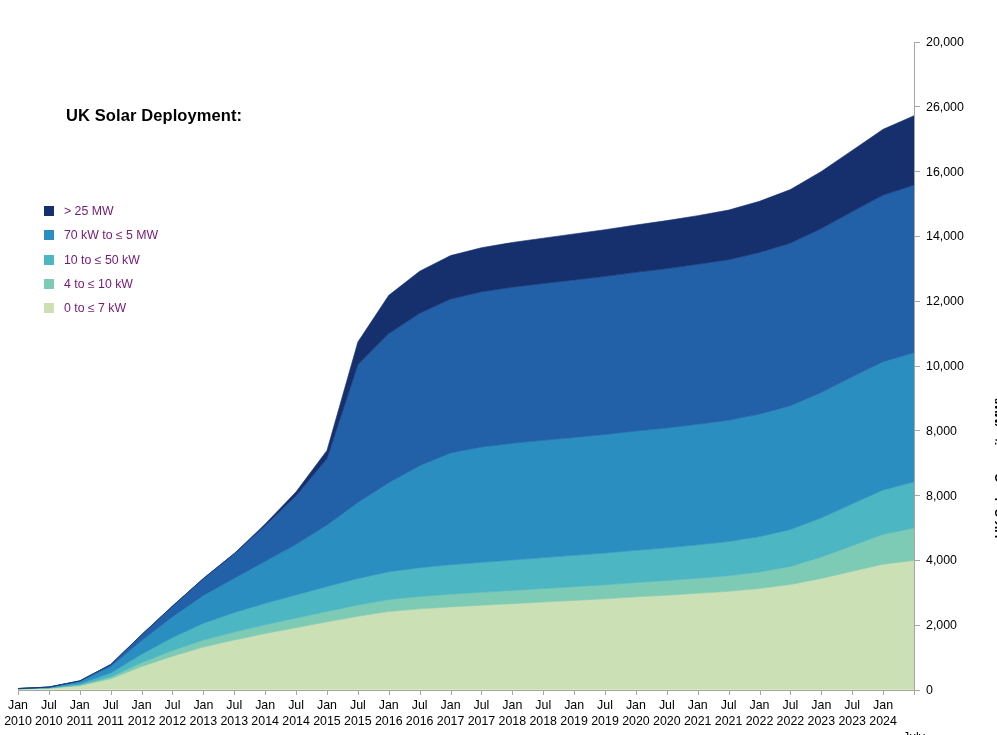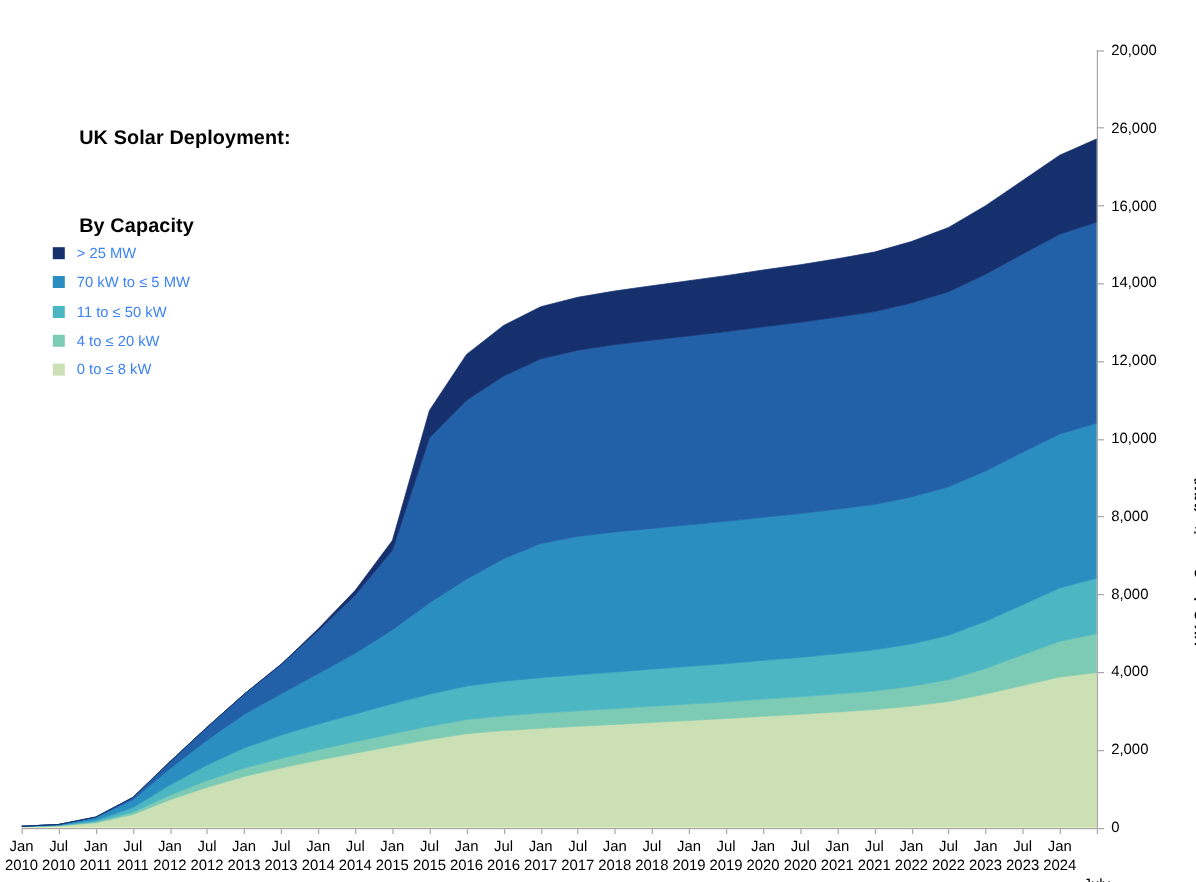--- a/index.html
+++ b/index.html
@@ -48,21 +48,21 @@
     height: 24.3px;
   }
   .legend-swatch {
     width: 10px;
     height: 10px;
     flex: 0 0 10px;
     margin-right: 10px;
   }
   .legend-label {
     font-size: 12.3px;
-    color: #3b82f6;
+    color: #701a75;
     white-space: nowrap;
     line-height: 1;
   }
 
   
   #plot {
     position: absolute;
     left: 18px;
     top: 42px;
     width: 896px;
@@ -153,43 +153,42 @@
   .xtick .m { display: block; }
   .xtick .y { display: block; }
 </style>
 </head>
 <body>
 
 <div id="root">
 
   <div id="chart-title">
     <div>UK Solar Deployment:</div>
-    <div>By Capacity</div>
   </div>
 
   <div id="legend">
       <div class="legend-item">
         <span class="legend-swatch" style="background: rgb(22, 48, 110);"></span>
         <span class="legend-label">&gt; 25 MW</span>
       </div>
       <div class="legend-item">
         <span class="legend-swatch" style="background: rgb(42, 143, 192);"></span>
         <span class="legend-label">70 kW to ≤ 5 MW</span>
       </div>
       <div class="legend-item">
         <span class="legend-swatch" style="background: rgb(76, 182, 195);"></span>
-        <span class="legend-label">11 to ≤ 50 kW</span>
+        <span class="legend-label">10 to ≤ 50 kW</span>
       </div>
       <div class="legend-item">
         <span class="legend-swatch" style="background: rgb(125, 203, 180);"></span>
-        <span class="legend-label">4 to ≤ 20 kW</span>
+        <span class="legend-label">4 to ≤ 10 kW</span>
       </div>
       <div class="legend-item">
         <span class="legend-swatch" style="background: rgb(203, 224, 180);"></span>
-        <span class="legend-label">0 to ≤ 8 kW</span>
+        <span class="legend-label">0 to ≤ 7 kW</span>
       </div>
     </div>
 
   <div id="plot">
     <svg id="plot-svg" width="896" height="648" viewBox="0 0 896 648" preserveAspectRatio="none">
         <path d="M 0.00 647.19 L 30.90 647.19 L 61.79 647.19 L 92.69 647.19 L 123.59 647.19 L 154.48 647.19 L 185.38 647.19 L 216.28 647.19 L 247.17 647.19 L 278.07 647.19 L 308.97 647.19 L 339.86 647.19 L 370.76 647.19 L 401.66 647.19 L 432.55 647.19 L 463.45 647.19 L 494.34 647.19 L 525.24 647.19 L 556.14 647.19 L 587.03 647.19 L 617.93 647.19 L 648.83 647.19 L 679.72 647.19 L 710.62 647.19 L 741.52 647.19 L 772.41 647.19 L 803.31 647.19 L 834.21 647.19 L 865.10 647.19 L 896.00 647.19 L 896.00 648.00 L 865.10 648.00 L 834.21 648.00 L 803.31 648.00 L 772.41 648.00 L 741.52 648.00 L 710.62 648.00 L 679.72 648.00 L 648.83 648.00 L 617.93 648.00 L 587.03 648.00 L 556.14 648.00 L 525.24 648.00 L 494.34 648.00 L 463.45 648.00 L 432.55 648.00 L 401.66 648.00 L 370.76 648.00 L 339.86 648.00 L 308.97 648.00 L 278.07 648.00 L 247.17 648.00 L 216.28 648.00 L 185.38 648.00 L 154.48 648.00 L 123.59 648.00 L 92.69 648.00 L 61.79 648.00 L 30.90 648.00 L 0.00 648.00 Z" fill="#f4f7c8" stroke="#f4f7c8" stroke-width="0.6"></path>
         <path d="M 0.00 646.87 L 30.90 646.22 L 61.79 643.63 L 92.69 636.82 L 123.59 624.51 L 154.48 614.14 L 185.38 605.07 L 216.28 597.94 L 247.17 591.46 L 278.07 585.63 L 308.97 579.80 L 339.86 574.29 L 370.76 569.43 L 401.66 566.84 L 432.55 564.89 L 463.45 563.27 L 494.34 561.65 L 525.24 560.03 L 556.14 558.41 L 587.03 556.79 L 617.93 554.85 L 648.83 553.23 L 679.72 551.29 L 710.62 549.34 L 741.52 546.43 L 772.41 542.54 L 803.31 536.38 L 834.21 529.25 L 865.10 522.13 L 896.00 518.40 L 896.00 647.19 L 865.10 647.19 L 834.21 647.19 L 803.31 647.19 L 772.41 647.19 L 741.52 647.19 L 710.62 647.19 L 679.72 647.19 L 648.83 647.19 L 617.93 647.19 L 587.03 647.19 L 556.14 647.19 L 525.24 647.19 L 494.34 647.19 L 463.45 647.19 L 432.55 647.19 L 401.66 647.19 L 370.76 647.19 L 339.86 647.19 L 308.97 647.19 L 278.07 647.19 L 247.17 647.19 L 216.28 647.19 L 185.38 647.19 L 154.48 647.19 L 123.59 647.19 L 92.69 647.19 L 61.79 647.19 L 30.90 647.19 L 0.00 647.19 Z" fill="#cbe0b4" stroke="#cbe0b4" stroke-width="0.6"></path>
         <path d="M 0.00 646.80 L 30.90 646.02 L 61.79 642.91 L 92.69 634.88 L 123.59 620.62 L 154.48 608.47 L 185.38 598.10 L 216.28 590.00 L 247.17 582.71 L 278.07 576.07 L 308.97 569.43 L 339.86 563.11 L 370.76 557.60 L 401.66 554.53 L 432.55 552.19 L 463.45 550.31 L 494.34 548.43 L 525.24 546.56 L 556.14 544.68 L 587.03 542.80 L 617.93 540.53 L 648.83 538.59 L 679.72 536.19 L 710.62 533.73 L 741.52 529.90 L 772.41 524.39 L 803.31 515.00 L 834.21 503.66 L 865.10 492.32 L 896.00 486.00 L 896.00 518.40 L 865.10 522.13 L 834.21 529.25 L 803.31 536.38 L 772.41 542.54 L 741.52 546.43 L 710.62 549.34 L 679.72 551.29 L 648.83 553.23 L 617.93 554.85 L 587.03 556.79 L 556.14 558.41 L 525.24 560.03 L 494.34 561.65 L 463.45 563.27 L 432.55 564.89 L 401.66 566.84 L 370.76 569.43 L 339.86 574.29 L 308.97 579.80 L 278.07 585.63 L 247.17 591.46 L 216.28 597.94 L 185.38 605.07 L 154.48 614.14 L 123.59 624.51 L 92.69 636.82 L 61.79 643.63 L 30.90 646.22 L 0.00 646.87 Z" fill="#7dcbb4" stroke="#7dcbb4" stroke-width="0.6"></path>
         <path d="M 0.00 646.70 L 30.90 645.70 L 61.79 641.62 L 92.69 630.99 L 123.59 612.20 L 154.48 595.51 L 185.38 581.26 L 216.28 570.56 L 247.17 561.33 L 278.07 552.91 L 308.97 544.48 L 339.86 536.54 L 370.76 529.74 L 401.66 525.69 L 432.55 522.71 L 463.45 520.34 L 494.34 517.98 L 525.24 515.61 L 556.14 513.31 L 587.03 511.05 L 617.93 508.29 L 648.83 505.86 L 679.72 502.82 L 710.62 499.54 L 741.52 494.59 L 772.41 487.46 L 803.31 475.79 L 834.21 461.86 L 865.10 447.93 L 896.00 439.83 L 896.00 486.00 L 865.10 492.32 L 834.21 503.66 L 803.31 515.00 L 772.41 524.39 L 741.52 529.90 L 710.62 533.73 L 679.72 536.19 L 648.83 538.59 L 617.93 540.53 L 587.03 542.80 L 556.14 544.68 L 525.24 546.56 L 494.34 548.43 L 463.45 550.31 L 432.55 552.19 L 401.66 554.53 L 370.76 557.60 L 339.86 563.11 L 308.97 569.43 L 278.07 576.07 L 247.17 582.71 L 216.28 590.00 L 185.38 598.10 L 154.48 608.47 L 123.59 620.62 L 92.69 634.88 L 61.79 642.91 L 30.90 646.02 L 0.00 646.80 Z" fill="#4cb6c3" stroke="#4cb6c3" stroke-width="0.6"></path>
         <path d="M 0.00 646.54 L 30.90 645.12 L 61.79 639.35 L 92.69 624.51 L 123.59 598.59 L 154.48 574.78 L 185.38 553.39 L 216.28 536.22 L 247.17 519.21 L 278.07 502.36 L 308.97 482.92 L 339.86 460.40 L 370.76 440.64 L 401.66 423.63 L 432.55 410.93 L 463.45 405.00 L 494.34 401.34 L 525.24 398.33 L 556.14 395.38 L 587.03 392.46 L 617.93 389.06 L 648.83 385.98 L 679.72 382.29 L 710.62 378.37 L 741.52 372.11 L 772.41 363.69 L 803.31 350.41 L 834.21 334.85 L 865.10 319.63 L 896.00 310.55 L 896.00 439.83 L 865.10 447.93 L 834.21 461.86 L 803.31 475.79 L 772.41 487.46 L 741.52 494.59 L 710.62 499.54 L 679.72 502.82 L 648.83 505.86 L 617.93 508.29 L 587.03 511.05 L 556.14 513.31 L 525.24 515.61 L 494.34 517.98 L 463.45 520.34 L 432.55 522.71 L 401.66 525.69 L 370.76 529.74 L 339.86 536.54 L 308.97 544.48 L 278.07 552.91 L 247.17 561.33 L 216.28 570.56 L 185.38 581.26 L 154.48 595.51 L 123.59 612.20 L 92.69 630.99 L 61.79 641.62 L 30.90 645.70 L 0.00 646.70 Z" fill="#2a8fc0" stroke="#2a8fc0" stroke-width="0.6"></path>

